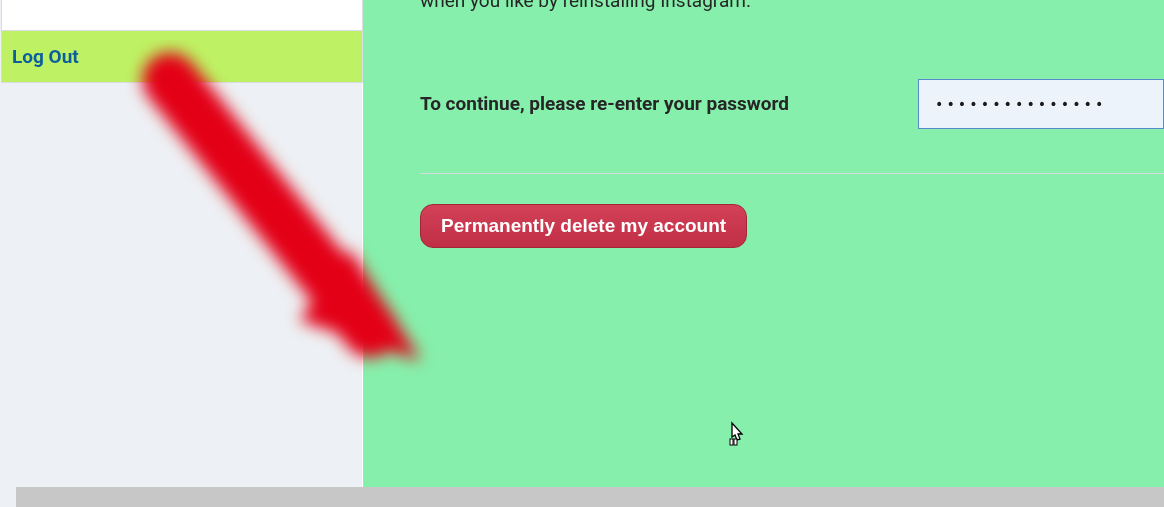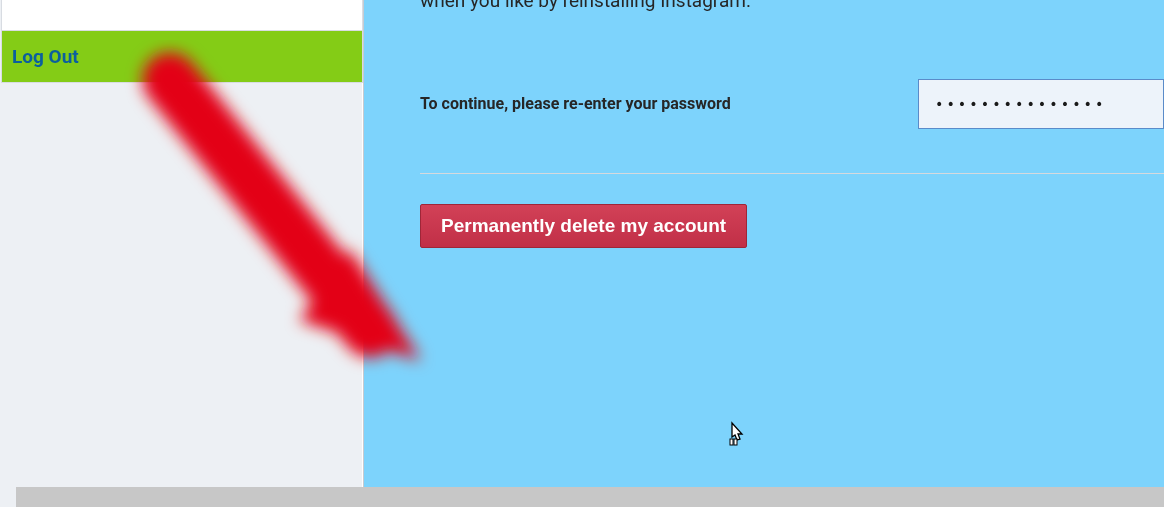--- a/index.html
+++ b/index.html
@@ -26,60 +26,60 @@
     .sidebar-top-item {
       background: #fff;
       border: 1px solid #d8dce2;
       height: 32px;
       width: 362px;
       position: absolute;
       top: -1px;
       left: 1px;
     }
     .sidebar-logout {
-      background: #84cc16;
+      background: #bef264;
       border: 1px solid #d8dce2;
       width: 362px;
       position: absolute;
       top: 30px;
       left: 1px;
       padding: 14px 10px;
     }
     .sidebar-logout a {
       color: #0b5f9e;
       font-size: 19px;
       font-weight: 700;
       text-decoration: none;
       cursor: pointer;
     }
     .main {
       position: absolute;
       left: 363px;
       top: 0;
       right: 0;
       height: 100%;
-      background: #7dd3fc;
+      background: #86efac;
       border-left: 1px solid #c7cbd1;
       padding-left: 56px;
       padding-top: 0;
     }
     .intro-text {
       font-size: 19px;
       color: #262626;
       line-height: 1.4;
       margin-top: -12px;
     }
     .password-row {
       margin-top: 64px;
       display: flex;
       align-items: center;
       justify-content: space-between;
     }
     .password-label {
-      font-size: 16px;
+      font-size: 19px;
       font-weight: 700;
       color: #262626;
       text-align: center;
     }
     .password-input {
       width: 246px;
       height: 50px;
       border: 1px solid #5a8bc9;
       background: #edf3fa;
       font-size: 14px;
@@ -106,21 +106,21 @@
     .divider {
       border: none;
       border-top: 1px solid #d6d9dd;
       margin-top: 44px;
       margin-right: 0;
     }
     .delete-button {
       margin-top: 30px;
       background: linear-gradient(#d24157, #c12f47);
       border: 1px solid #9f2638;
-      border-radius: 2px;
+      border-radius: 13px;
       color: #fff;
       font-size: 19px;
       font-weight: 600;
       padding: 10px 20px;
       cursor: pointer;
     }
     .bottom-bar {
       position: absolute;
       bottom: 0;
       left: 16px;

